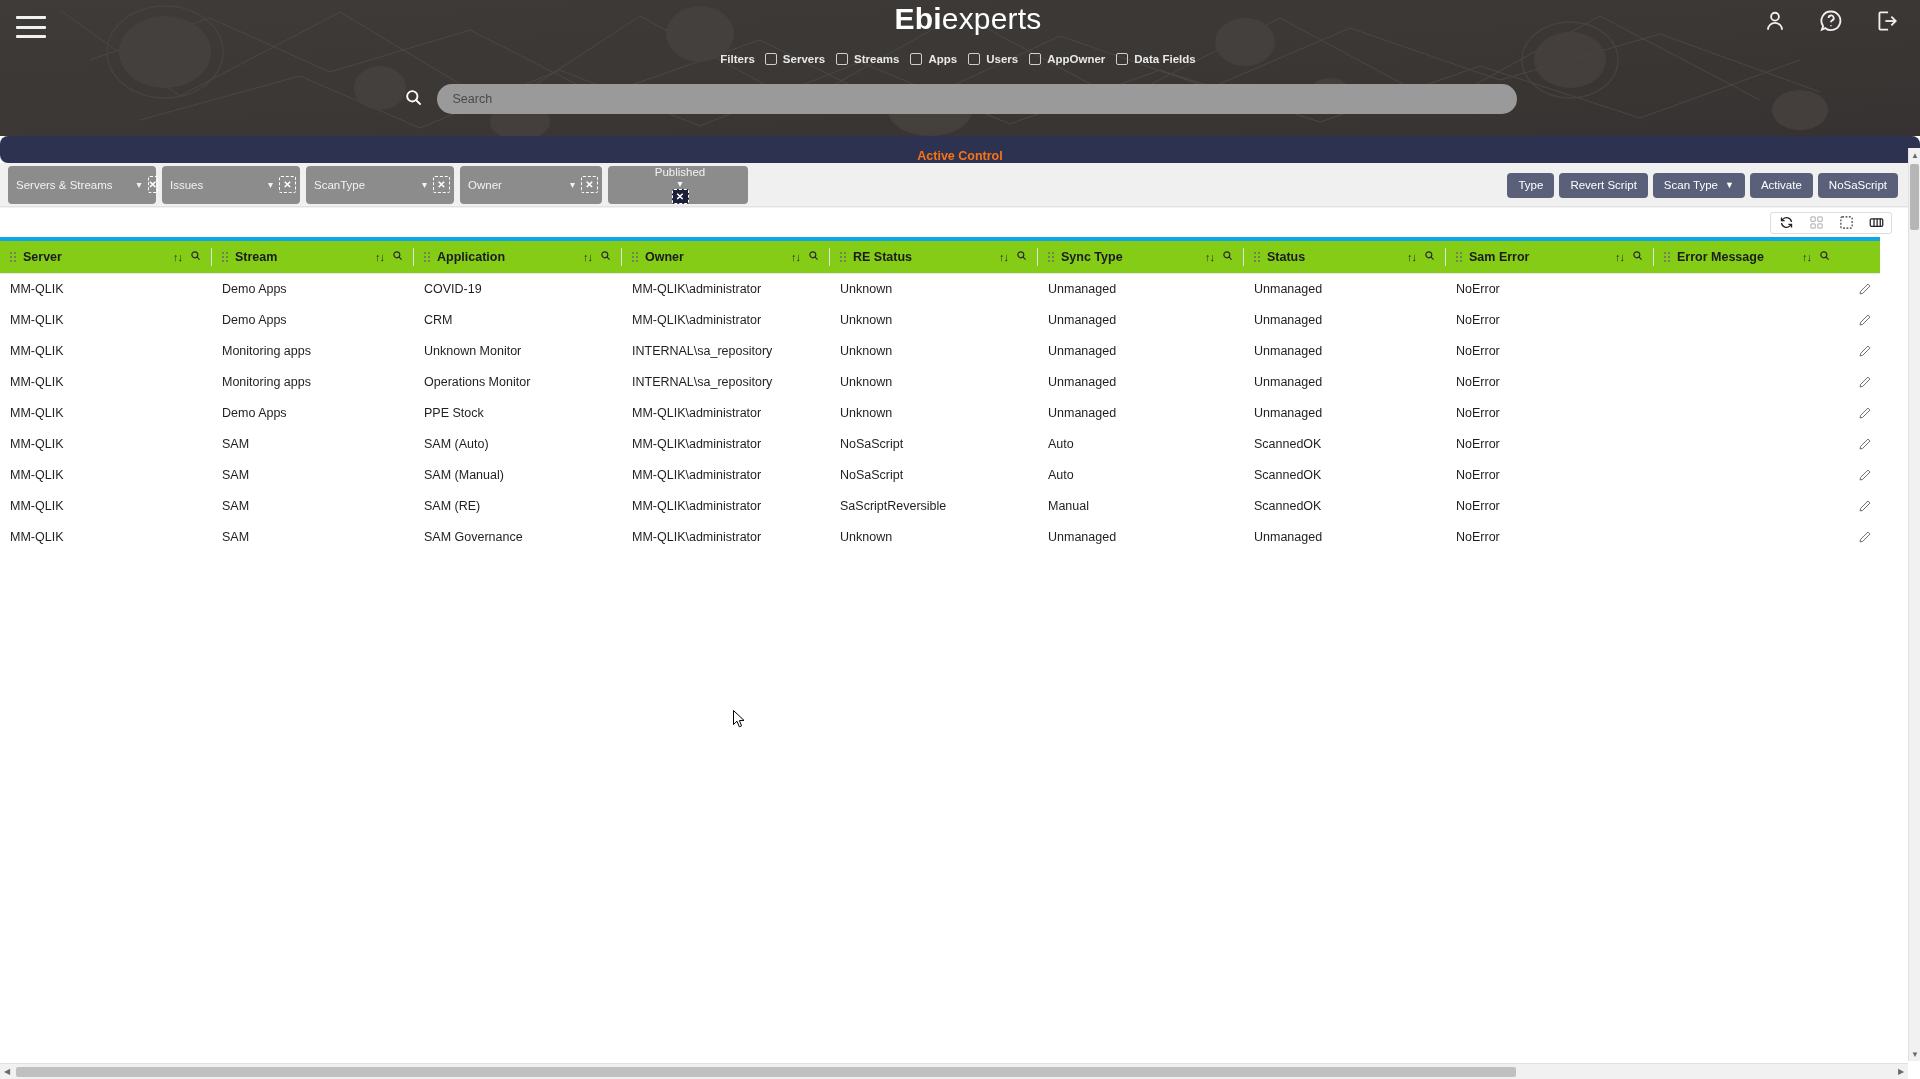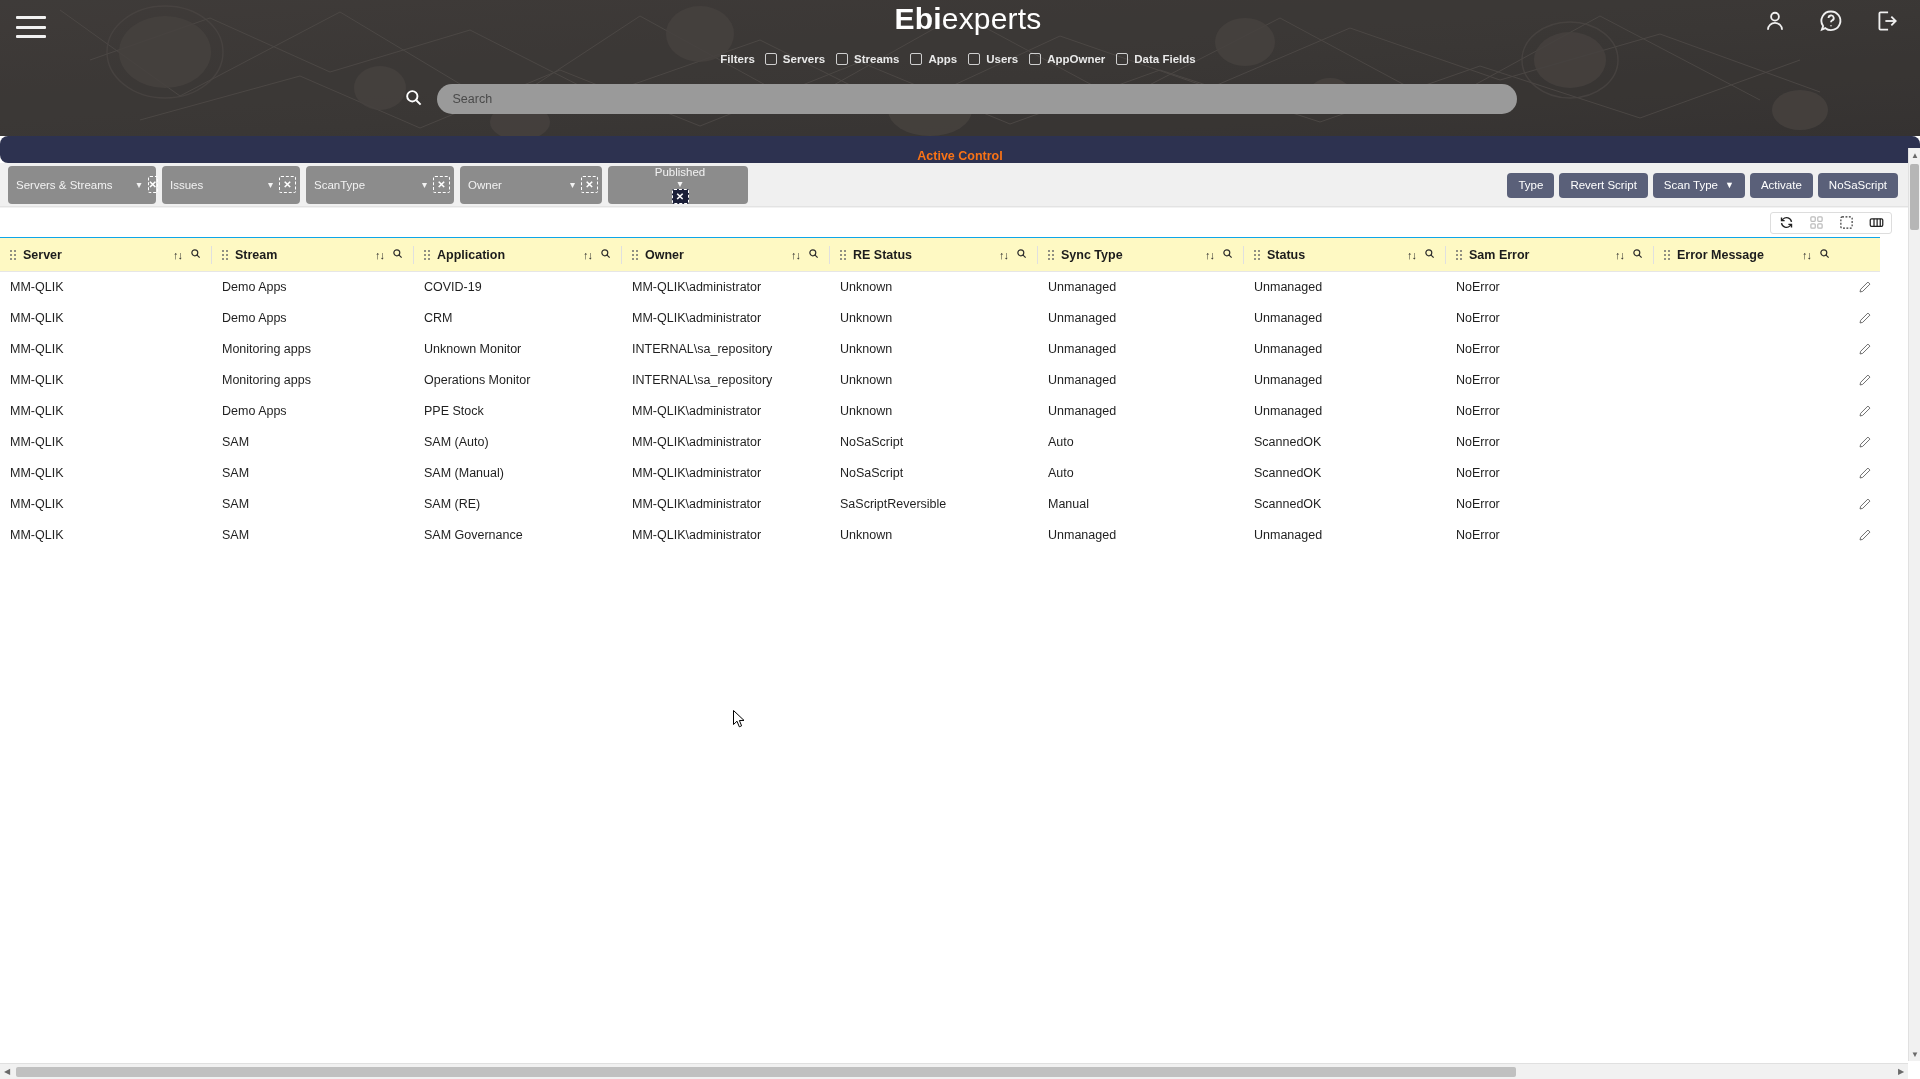--- a/index.html
+++ b/index.html
@@ -137,25 +137,25 @@
     width: 30px; height: 20px; display: flex; align-items: center;
     justify-content: center; cursor: pointer; color: #333;
   }
   .gt-icon.dim { color: #b9b9b9; }
   .gt-icon svg { width: 15px; height: 15px; }
 
   
   .table-wrap { position: relative; background: #fff; }
   table.grid { width: 1880px; border-collapse: collapse; table-layout: fixed; }
   table.grid thead th {
-    border-top: 1px solid #0ea5e9;
+    border-top: 4px solid #0ea5e9;
     border-bottom: 1px solid #e6e6e6;
     height: 34px; padding: 0 0 0 10px;
     font-size: 12.5px; font-weight: 700; color: #1c1c1c;
-    text-align: left; vertical-align: middle; background: #fef9c3;
+    text-align: left; vertical-align: middle; background: #84cc16;
   }
   .th-inner { display: flex; align-items: center; width: 100%; }
   .drag-dots {
     display: inline-grid; grid-template-columns: 2px 2px; gap: 2px;
     margin-right: 7px; cursor: grab;
   }
   .drag-dots i { width: 2px; height: 2px; background: #6d6d6d; border-radius: 50%; display: block; }
   .th-label { flex: 0 0 auto; }
   .th-tools {
     margin-left: auto; display: flex; align-items: center; gap: 8px;

